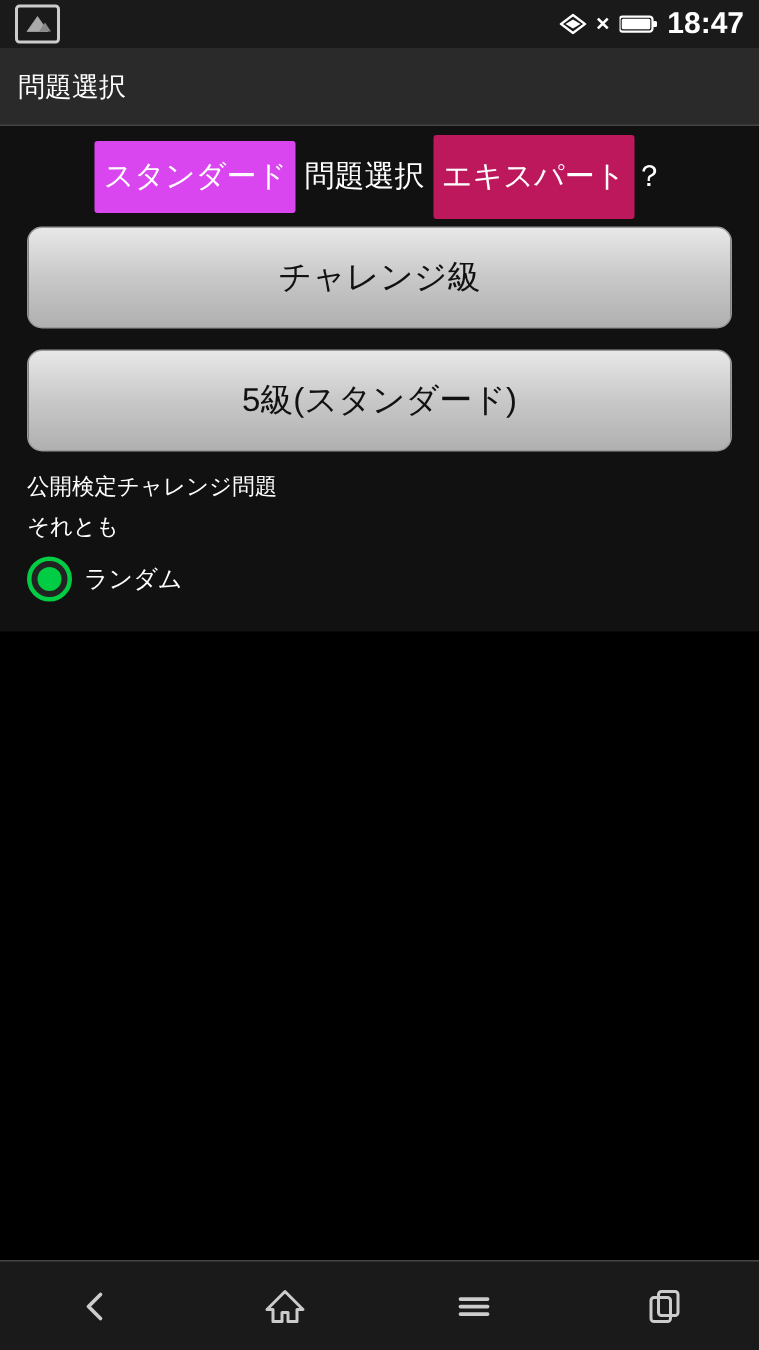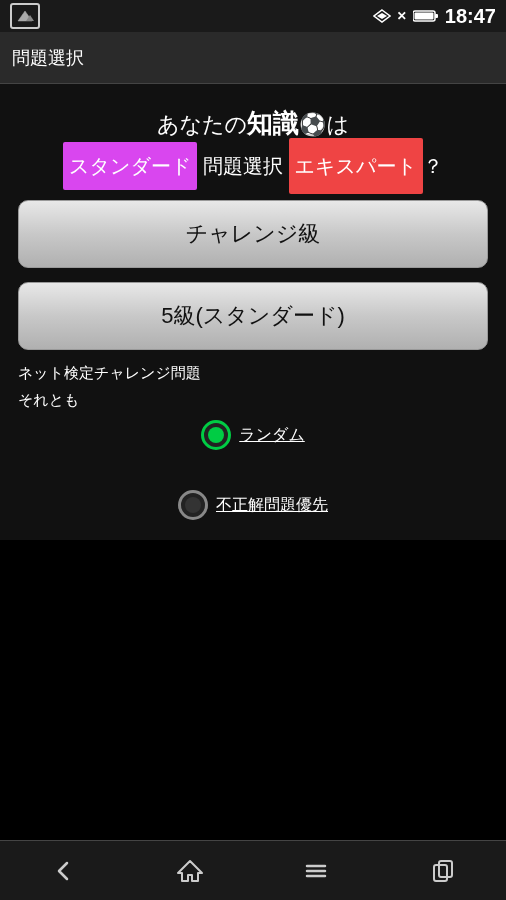--- a/index.html
+++ b/index.html
@@ -88,21 +88,21 @@
 
     .highlight-blue {
       background-color: #d946ef;
       color: #fff;
       padding: 13px 6px;
       border-radius: 2px;
       text-align: center;
     }
 
     .highlight-blue2 {
-      background-color: #ef4444;
+      background-color: #be185d;
       color: #fff;
       padding: 17px 6px;
       border-radius: 2px;
     }
 
     .section-label {
       color: #fff;
       font-size: 15px;
       margin-bottom: 8px;
       margin-top: 6px;
@@ -118,25 +118,24 @@
       border-radius: 10px;
       color: #111;
       font-size: 22px;
       text-align: center;
       cursor: pointer;
       font-family: 'Hiragino Kaku Gothic Pro', 'Meiryo', 'MS Gothic', sans-serif;
     }
 
     .radio-group {
       display: flex;
-      flex-direction: column;
+      flex-direction: row;
       align-items: center;
       gap: 40px;
       margin-top: 10px;
-      text-decoration: underline;
     }
 
     .radio-item {
       display: flex;
       align-items: center;
       gap: 8px;
       cursor: pointer;
     }
 
     .radio-circle {
@@ -242,50 +241,41 @@
     <span class="status-time">18:47</span>
   </div>
 </div>
 
 <div class="toolbar">
   <span class="toolbar-title">問題選択</span>
 </div>
 
 <div class="main-content">
 
-  <div class="headline">
-    <span>あなたの</span><span class="bold">知識</span><span>⚽</span><span>は</span>
-  </div>
 
   <div class="subtitle-line">
     <span class="highlight-blue">スタンダード</span><span> 問題選択 </span><span class="highlight-blue2">エキスパート</span><span>？</span>
   </div>
 
 
   <button class="btn-option">チャレンジ級</button>
   <button class="btn-option">5級(スタンダード)</button>
 
-  <div class="section-label">ネット検定チャレンジ問題</div>
+  <div class="section-label">公開検定チャレンジ問題</div>
 
 
   <div class="section-label">それとも</div>
 
   <div class="radio-group">
     <div class="radio-item">
       <div class="radio-circle selected">
         <div class="radio-dot-green"></div>
       </div>
       <span class="radio-label">ランダム</span>
     </div>
-    <div class="radio-item">
-      <div class="radio-circle">
-        <div class="radio-dot-dark"></div>
-      </div>
-      <span class="radio-label">不正解問題優先</span>
-    </div>
   </div>
 
 </div>
 
 <div class="bottom-nav">
 
   <div class="nav-btn">
     <svg width="28" height="28" viewBox="0 0 28 28">
       <polyline points="18,6 10,14 18,22" fill="none" stroke="#ccc" stroke-width="2.5" stroke-linecap="round" stroke-linejoin="round"></polyline>
     </svg>

